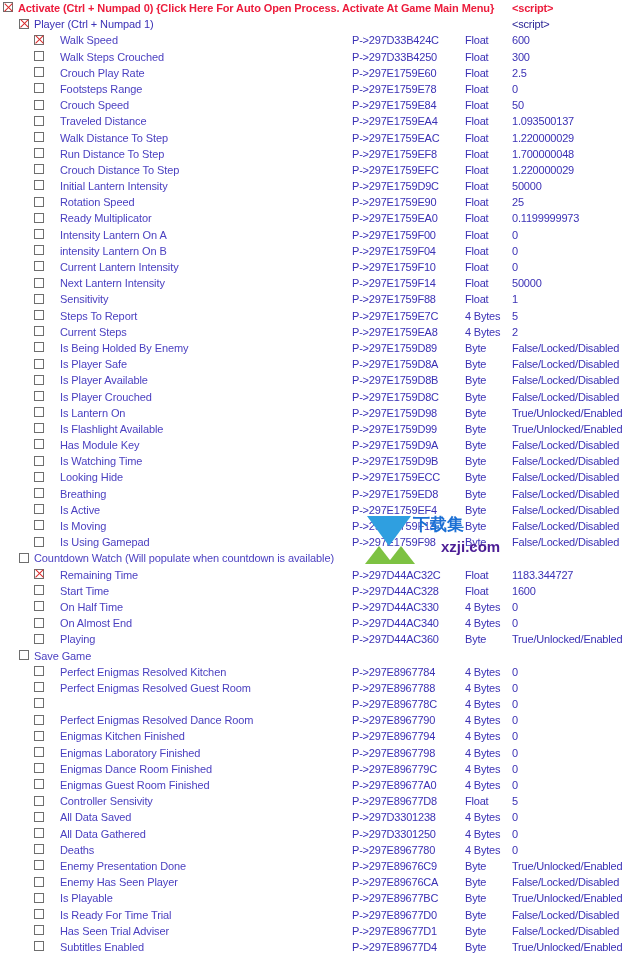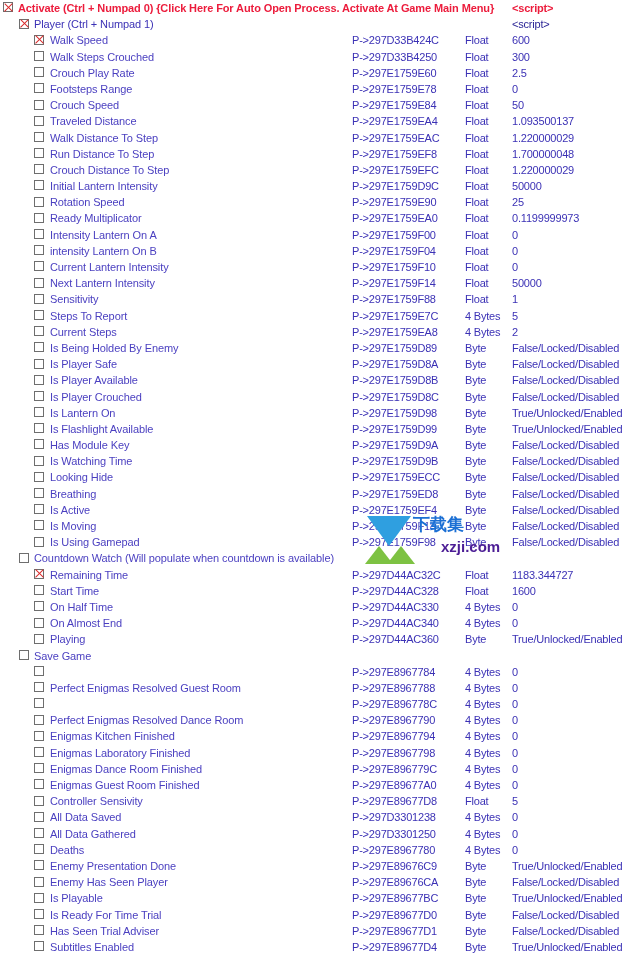--- a/index.html
+++ b/index.html
@@ -79,21 +79,21 @@
   .row.script .val  { color: #ec1c3c; font-weight: bold; }
   .row.script2 .desc { color: #3b31b5; }
   .row.script2 .val  { color: #2b2596; }
 
   
   .lvl0 .cb { left: 3px; }
   .lvl0 .desc { left: 18px; }
   .lvl1 .cb { left: 19px; }
   .lvl1 .desc { left: 34px; text-align: right; }
   .lvl2 .cb { left: 34px; }
-  .lvl2 .desc { left: 50px; }
+  .lvl2 .desc { left: 60px; }
 
   
   #watermark {
     position: absolute;
     left: 363px;
     top: 512px;
     width: 175px;
     height: 56px;
     pointer-events: none;
   }
@@ -402,20 +402,21 @@
       </div>
       <div class="row lvl1">
         <div class="cb"></div>
         <div class="desc">Save Game</div>
         <div class="addr"></div>
         <div class="type"></div>
         <div class="val"></div>
       </div>
       <div class="row lvl2">
         <div class="cb"></div>
+        <div class="desc">Perfect Enigmas Resolved Kitchen</div>
         <div class="addr">P-&gt;297E8967784</div>
         <div class="type">4 Bytes</div>
         <div class="val">0</div>
       </div>
       <div class="row lvl2">
         <div class="cb"></div>
         <div class="desc">Perfect Enigmas Resolved Guest Room</div>
         <div class="addr">P-&gt;297E8967788</div>
         <div class="type">4 Bytes</div>
         <div class="val">0</div>

